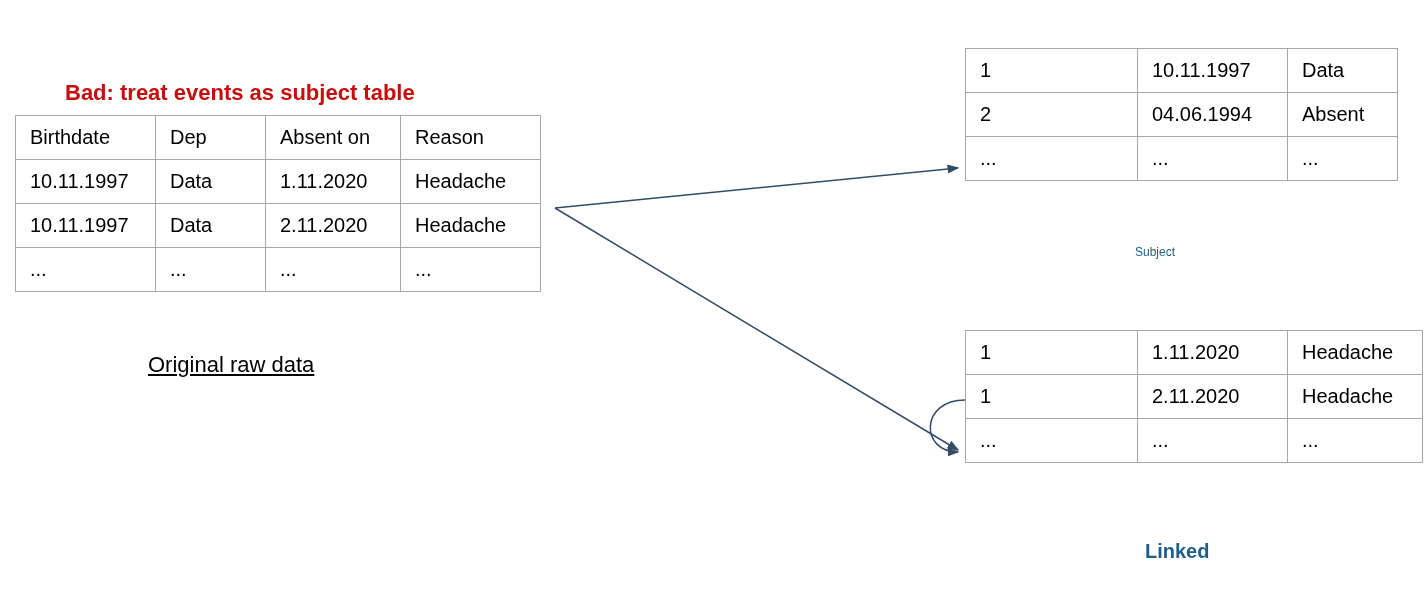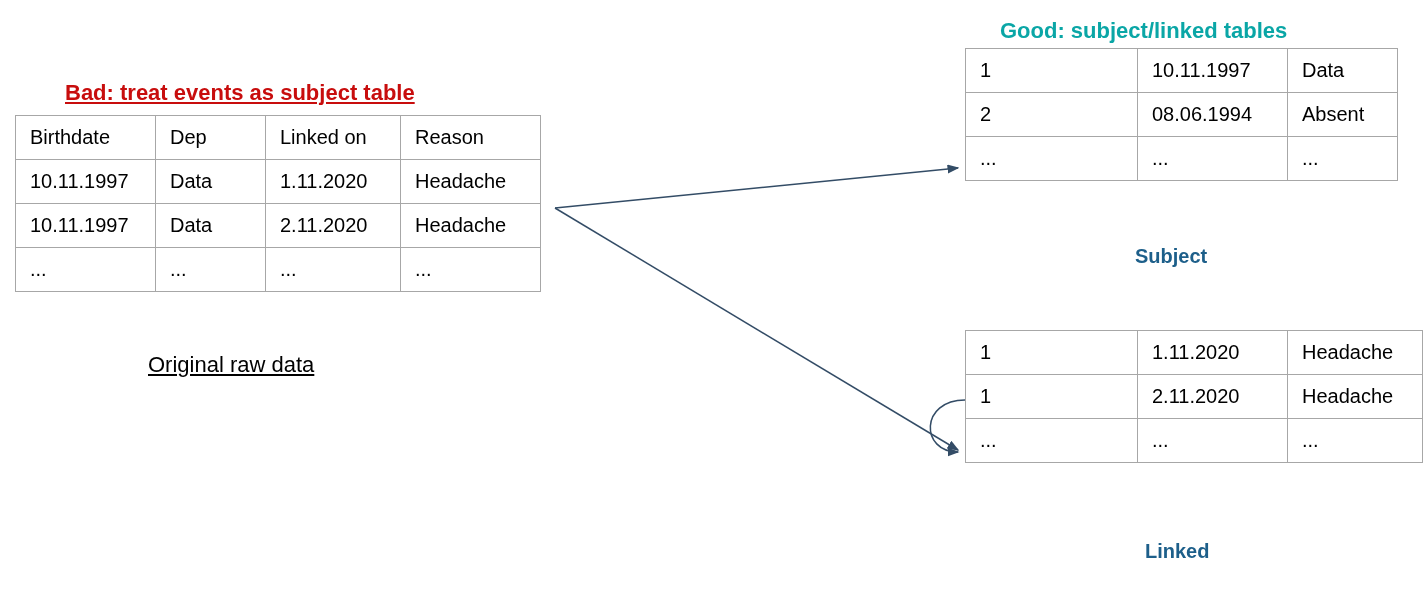--- a/index.html
+++ b/index.html
@@ -1,63 +1,62 @@
 <!DOCTYPE html>
 <html><head>
   <meta charset="utf-8">
   <style>
     * { box-sizing: border-box; margin: 0; padding: 0; }
     html, body { width: 1425px; height: 612px; font-family: Arial, Helvetica, sans-serif; background: #fff; color: #000; }
     .canvas { position: relative; width: 1425px; height: 612px; }
 
-    .title-bad { position: absolute; left: 65px; top: 80px; font-size: 22px; font-weight: 700; text-decoration: underline; }
+    .title-bad { position: absolute; left: 65px; top: 80px; font-size: 22px; font-weight: 700; }
     .title-good { position: absolute; left: 1000px; top: 18px; font-size: 22px; font-weight: 700; }
 
     .tbl { position: absolute; border-collapse: collapse; background: #fff; font-size: 20px; }
     .tbl td { border: 1px solid #a7a7a7; padding: 10px 14px; vertical-align: middle; height: 44px; }
 
     
     #leftTable { left: 15px; top: 115px; }
     #leftTable td:nth-child(1) { width: 140px; }
     #leftTable td:nth-child(2) { width: 110px; }
     #leftTable td:nth-child(3) { width: 135px; }
     #leftTable td:nth-child(4) { width: 140px; }
 
     .caption-left { position: absolute; left: 148px; top: 352px; font-size: 22px; text-decoration: underline; }
 
     
     #subjectTable { left: 965px; top: 48px; }
     #subjectTable td:nth-child(1) { width: 172px; }
     #subjectTable td:nth-child(2) { width: 150px; }
     #subjectTable td:nth-child(3) { width: 110px; }
-    .caption-subject { position: absolute; left: 1135px; top: 245px; font-size: 20px; font-weight: 700; }
+    .caption-subject { position: absolute; left: 1135px; top: 245px; font-size: 12px; font-weight: 400; }
 
     
     #linkedTable { left: 965px; top: 330px; }
     #linkedTable td:nth-child(1) { width: 172px; }
     #linkedTable td:nth-child(2) { width: 150px; }
     #linkedTable td:nth-child(3) { width: 135px; }
     .caption-linked { position: absolute; left: 1145px; top: 540px; font-size: 20px; font-weight: 700; }
 
     svg.arrows { position: absolute; left: 0; top: 0; width: 1425px; height: 612px; pointer-events: none; }
   </style>
 </head>
 <body>
 
 <div class="canvas">
 
   <div class="title-bad" style="color: rgb(200, 13, 13);">Bad: treat events as subject table</div>
-  <div class="title-good" style="color: rgb(10, 166, 166);">Good: subject/linked tables</div>
 
   <table id="leftTable" class="tbl">
     <tbody>
         <tr>
       <td>Birthdate</td>
       <td>Dep</td>
-      <td>Linked on</td>
+      <td>Absent on</td>
       <td>Reason</td>
     </tr>
     <tr>
       <td>10.11.1997</td>
       <td>Data</td>
       <td>1.11.2020</td>
       <td>Headache</td>
     </tr>
     <tr>
       <td>10.11.1997</td>
@@ -77,21 +76,21 @@
 
   <table id="subjectTable" class="tbl">
     <tbody>
     <tr>
       <td>1</td>
       <td>10.11.1997</td>
       <td>Data</td>
     </tr>
     <tr>
       <td>2</td>
-      <td>08.06.1994</td>
+      <td>04.06.1994</td>
       <td>Absent</td>
     </tr>
     <tr>
       <td>...</td>
       <td>...</td>
       <td>...</td>
     </tr>
   </tbody>
     </table>
   <div class="caption-subject" style="color: rgb(29, 95, 138);">Subject</div>

